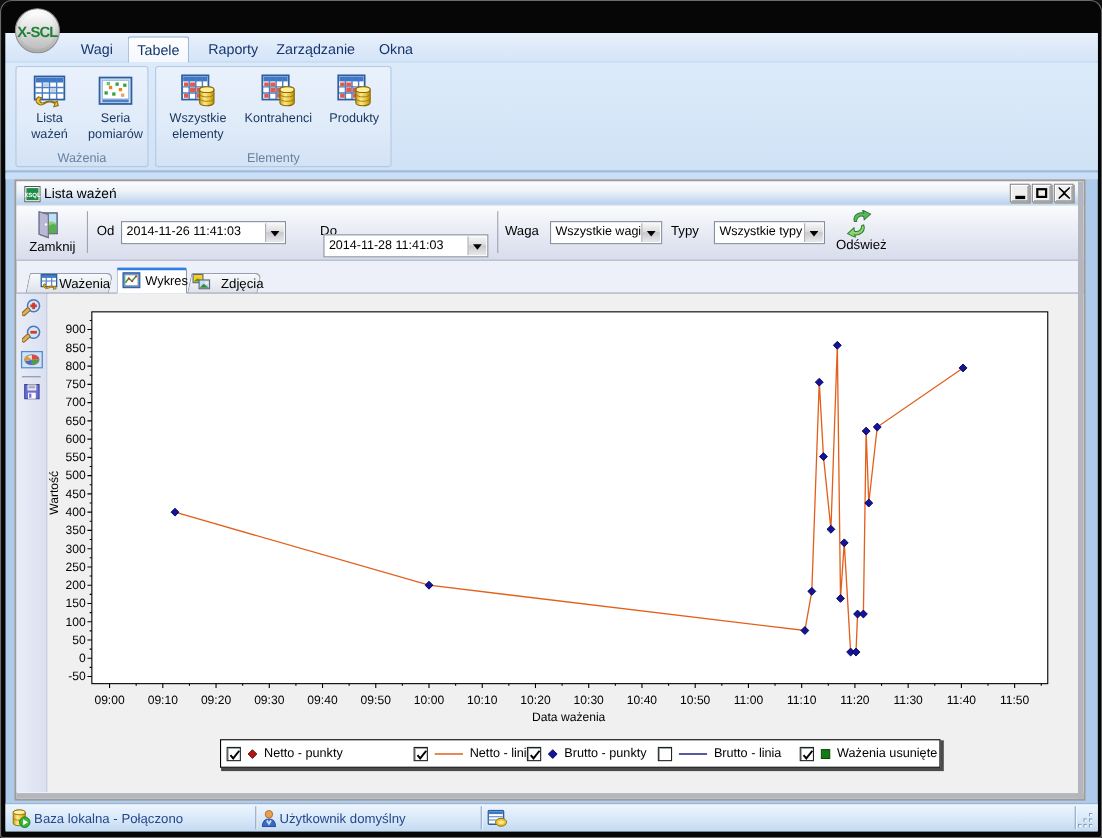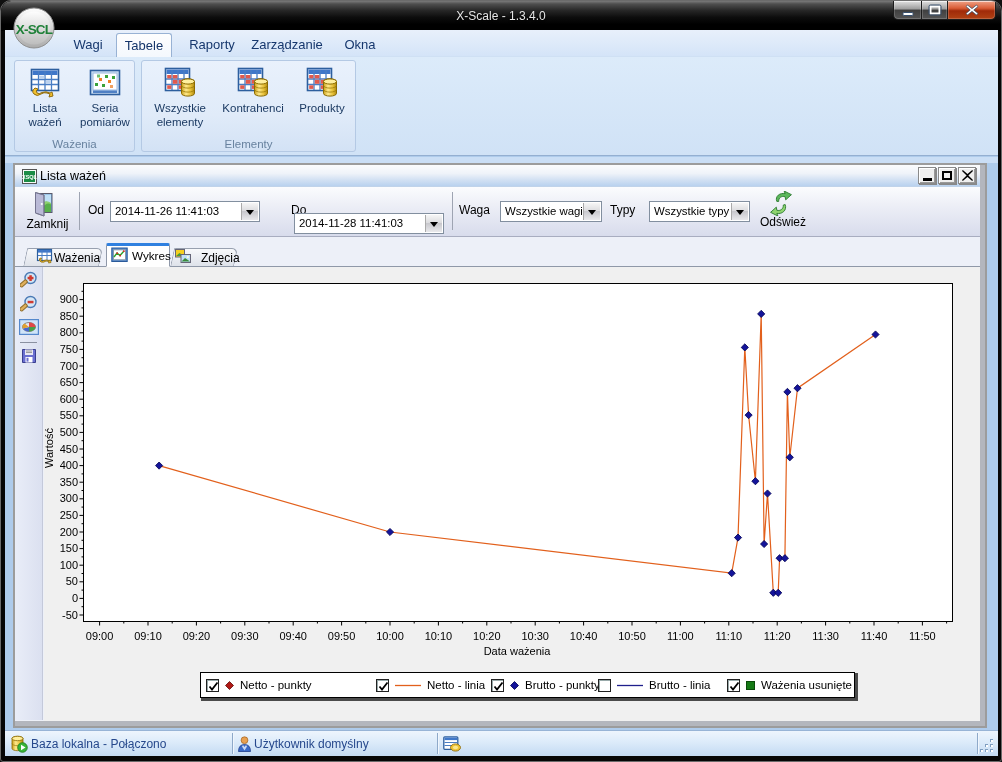--- a/index.html
+++ b/index.html
@@ -79,34 +79,20 @@
   background:linear-gradient(#eef5fd 0%, #dcebfa 45%, #c3daf2 100%); border-top:1px solid #98b4d6; }
 .ssep { position:absolute; top:2px; height:21px; width:1px; background:#8ea9c9; box-shadow:1px 0 0 #f0f6fd; }
 .stext { position:absolute; top:6px; font-size:12px; color:#26488c; }
 #grip { position:absolute; right:3px; top:8px; width:15px; height:15px; }
 text { font-family:"Liberation Sans", sans-serif; }
 </style>
 </head>
 <body>
 <div id="root">
 <div id="win">
-  <div id="tbar">
-    <div id="title">X-Scale - 1.3.4.0</div>
-    <div id="wb-min" class="wb">
-          <div class="g" style="width:11px;height:4px;background:#fff;border:1px solid #38506e;border-radius:1px;margin-top:4px;"></div>
-        </div>
-    <div id="wb-max" class="wb">
-          <div class="g" style="width:11px;height:9px;border:2px solid #fff;outline:1px solid #38506e;border-radius:1px;"></div>
-        </div>
-    <div id="wb-cls" class="wb">
-          <svg class="g" width="13" height="12" viewBox="0 0 13 12">
-            <path d="M2 1 L6.5 4.6 L11 1 L12.5 2.6 L8.3 6 L12.5 9.4 L11 11 L6.5 7.4 L2 11 L0.5 9.4 L4.7 6 L0.5 2.6 Z" fill="#fff" stroke="#3a5068" stroke-width="0.8"></path>
-          </svg>
-        </div>
-  </div>
 
   <svg id="logo" width="42" height="42" viewBox="0 0 42 42" style="position:absolute;left:12px;top:6px;z-index:60;">
     <defs>
       <linearGradient id="lg1" x1="0" y1="0" x2="0" y2="1">
         <stop offset="0" stop-color="#ffffff"></stop>
             <stop offset="0.5" stop-color="#d2d2d2"></stop>
             <stop offset="1" stop-color="#ababab"></stop>
       </linearGradient>
       <linearGradient id="lg2" x1="0" y1="0" x2="0" y2="1">
         <stop offset="0" stop-color="#fdfdfd"></stop>
@@ -538,21 +524,21 @@
               <span class="cb">
                 <svg width="11" height="11" viewBox="0 0 11 11">
                   <path d="M1.5 5.5 L4 8.5 L9.5 1.5" fill="none" stroke="#000" stroke-width="1.8"></path>
                 </svg>
               </span>
               <svg width="26" height="9">
                 <line x1="0" y1="4.5" x2="26" y2="4.5" stroke="#e2601c" stroke-width="1.3"></line>
               </svg>
               <span>Netto - linia</span>
             </div>
-        <div class="li" style="left:290px;">
+        <div class="li" style="left:278px;">
               <span class="cb">
                 <svg width="11" height="11" viewBox="0 0 11 11">
                   <path d="M1.5 5.5 L4 8.5 L9.5 1.5" fill="none" stroke="#000" stroke-width="1.8"></path>
                 </svg>
               </span>
               <svg width="9" height="9">
                 <path d="M4.5 0.5 L8.5 4.5 L4.5 8.5 L0.5 4.5 Z" fill="#14149a" stroke="#000050" stroke-width="0.8"></path>
               </svg>
               <span>Brutto - punkty</span>
             </div>

